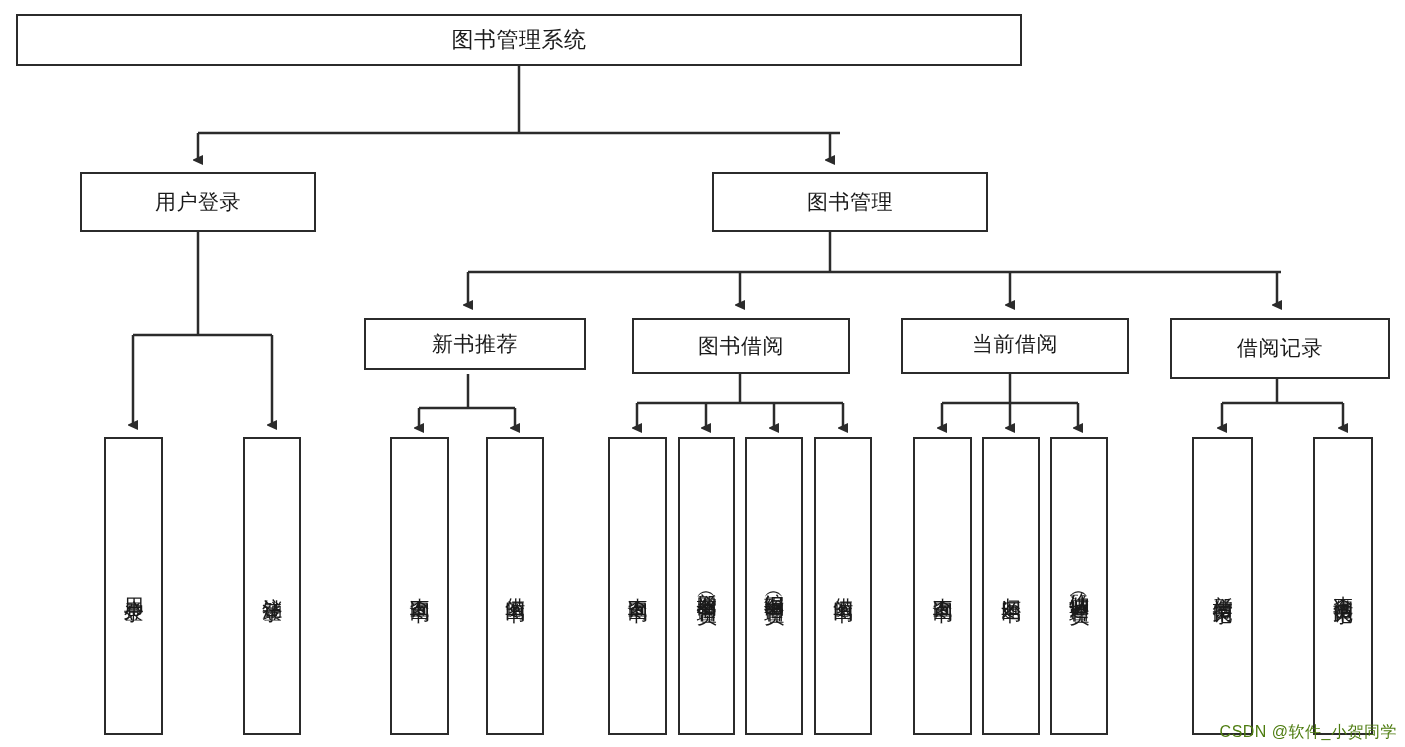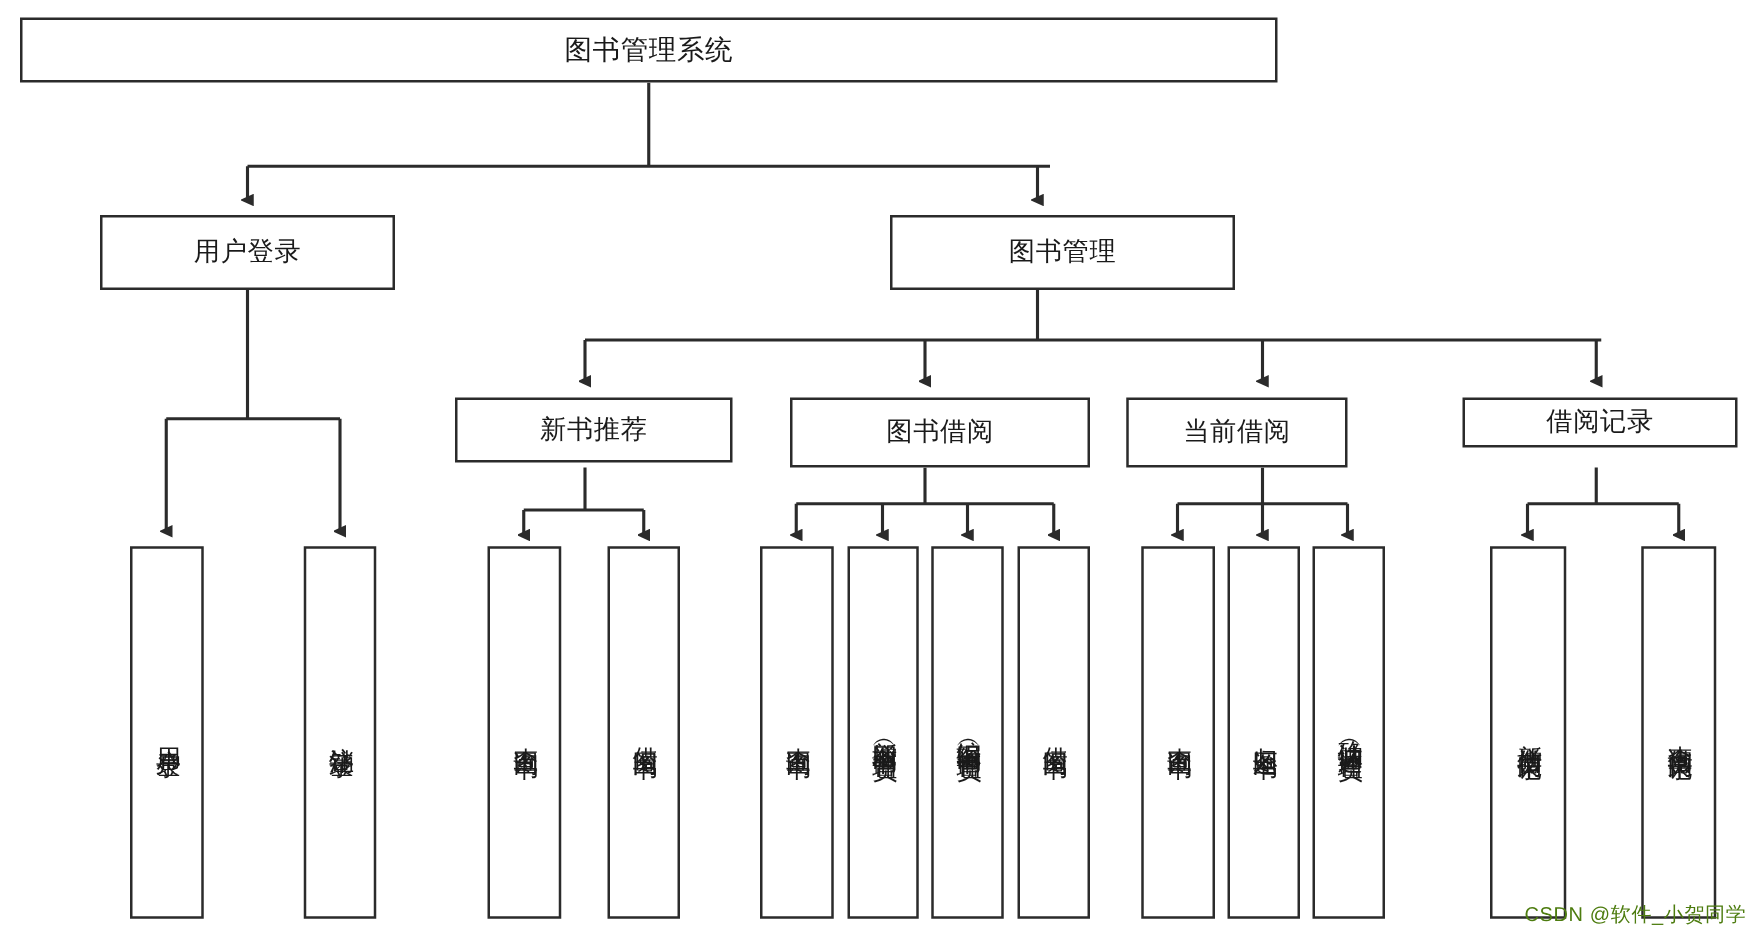--- a/index.html
+++ b/index.html
@@ -137,27 +137,27 @@
   <div class="node h" style="left:80px; top:172px; width:236px; height:60px;">
     <span class="label">用户登录</span>
   </div>
   <div class="node h" style="left:712px; top:172px; width:276px; height:60px;">
     <span class="label">图书管理</span>
   </div>
 
   <div class="node h" style="left:364px; top:318px; width:222px; height:52px;">
     <span class="label">新书推荐</span>
   </div>
-  <div class="node h" style="left:632px; top:318px; width:240px; height:56px;">
+  <div class="node h" style="left:632px; top:318px; width:218px; height:56px;">
     <span class="label">图书借阅</span>
   </div>
-  <div class="node h" style="left:901px; top:318px; width:177px; height:56px;">
+  <div class="node h" style="left:901px; top:318px; width:228px; height:56px;font-family:Liberation Mono, monospace;">
     <span class="label">当前借阅</span>
   </div>
-  <div class="node h" style="left:1170px; top:318px; width:220px; height:40px;">
+  <div class="node h" style="left:1170px; top:318px; width:220px; height:61px;">
     <span class="label">借阅记录</span>
   </div>
 
   <div class="node v" style="left:104px; top:437px; width:59px; height:298px;">
     <span class="label">用户登录</span>
   </div>
   <div class="node v" style="left:243px; top:437px; width:58px; height:298px;">
     <span class="label">注销登录</span>
   </div>
 

